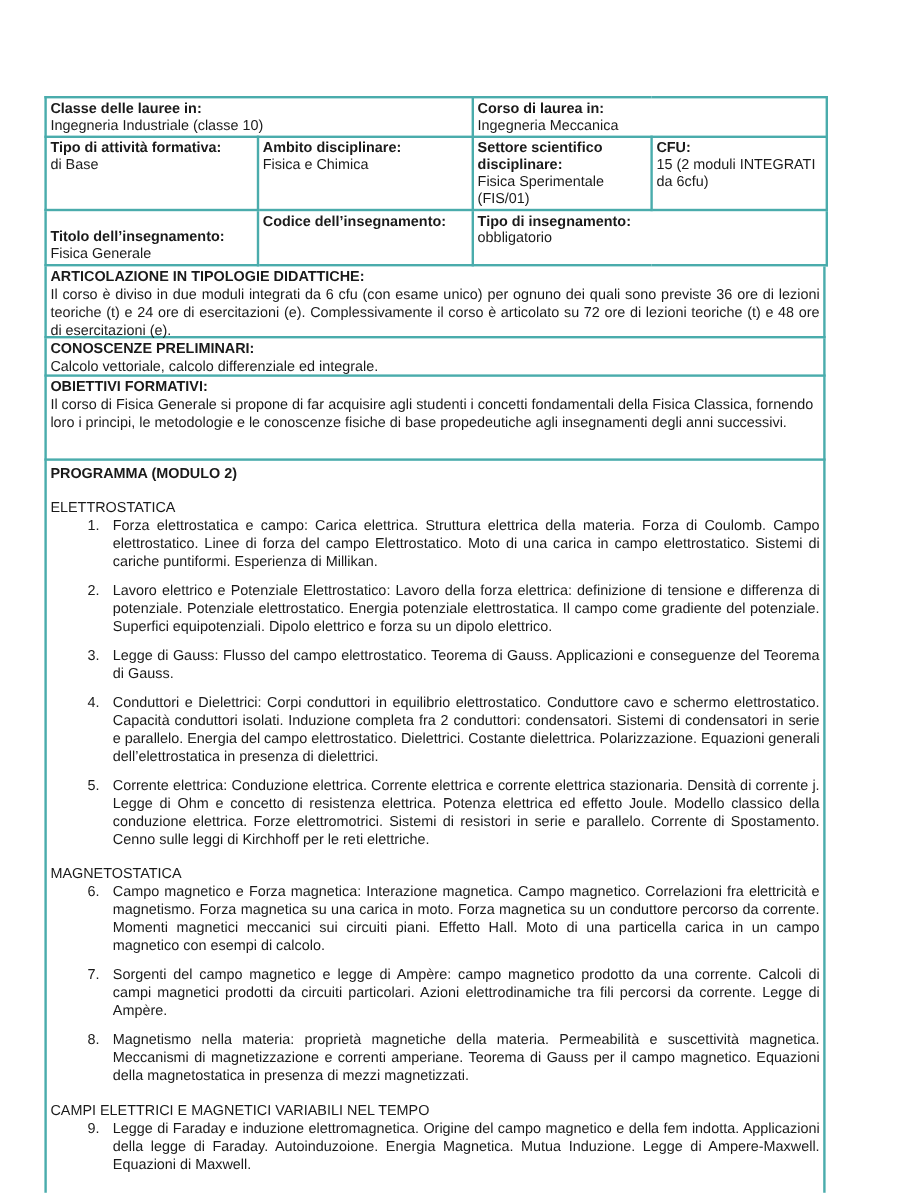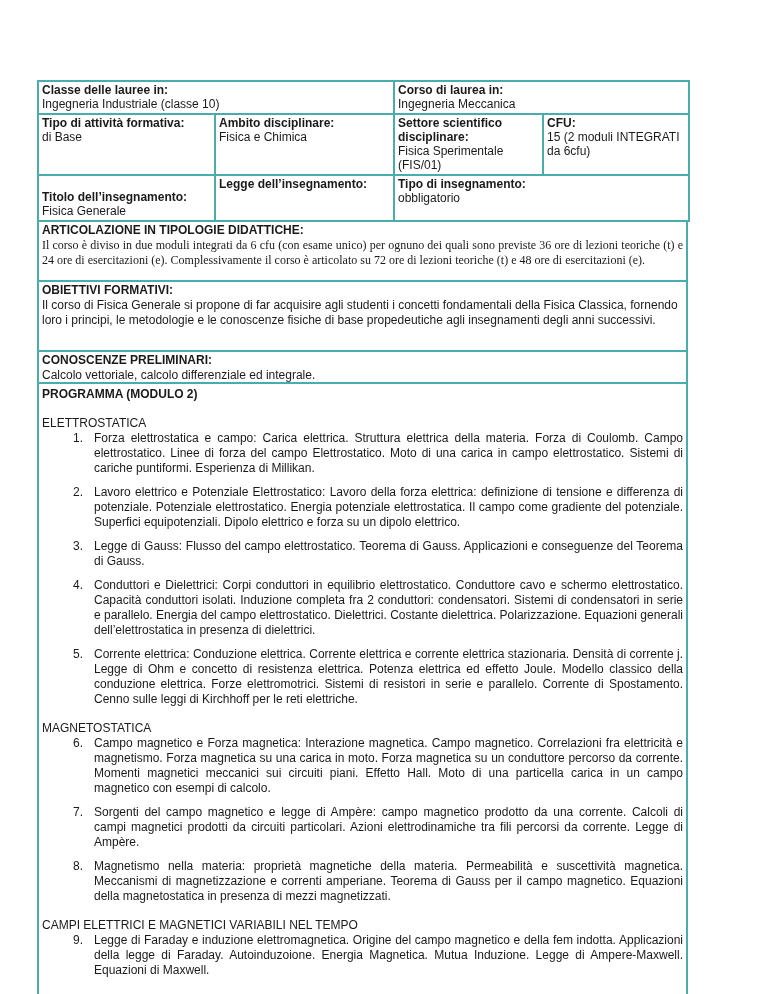--- a/index.html
+++ b/index.html
@@ -8,21 +8,21 @@
   .sheet { position: absolute; left: 37px; top: 80px; width: 651px; }
   table.hdr { border-collapse: collapse; width: 651px; table-layout: fixed; }
   table.hdr td { border: 2px solid #4aacac; vertical-align: top; padding: 1px 3px 2px 3px;
                  font-size: 12px; line-height: 14px; }
   .lbl { font-weight: bold; display: block; }
   .val { display: block; }
   .mid td { vertical-align: middle; }
   .block { border: 2px solid #4aacac; border-top: none; padding: 1px 3px 3px 3px;
            font-size: 12px; line-height: 15px; }
   .block .lbl { font-weight: bold; }
-  .just { text-align: justify; font-family: Liberation Serif, serif; }
+  .just { text-align: justify; }
   .prog { border: 2px solid #4aacac; border-top: none; padding: 3px 3px 0 3px; font-size: 12px; line-height: 15px; height: 640px; box-sizing: border-box; }
   .sec-title { font-weight: normal; margin-top: 14px; }
   ol.items { list-style: none; margin: 0; padding: 0; }
   ol.items li { position: relative; padding-left: 52px; margin-top: 9px; text-align: justify; }
   ol.items li.tight { margin-top: 0; }
   ol.items li .num { position: absolute; left: 31px; top: 0; }
   ol.items li .ttl { font-weight: normal; }
 </style>
 </head>
 <body>
@@ -63,44 +63,44 @@
         <span class="lbl">CFU:</span>
         <span class="val">15 (2 moduli INTEGRATI da 6cfu)</span>
       </td>
     </tr>
     <tr class="mid" style="height:46px">
       <td style="vertical-align:bottom">
         <span class="lbl">Titolo dell’insegnamento:</span>
         <span class="val">Fisica Generale</span>
       </td>
       <td>
-        <span class="lbl">Legge dell’insegnamento:</span>
+        <span class="lbl">Codice dell’insegnamento:</span>
         <span class="val"></span>
       </td>
       <td colspan="2">
         <span class="lbl">Tipo di insegnamento:</span>
         <span class="val">obbligatorio</span>
       </td>
     </tr>
   </tbody>
     </table>
 
   <div class="block" style="height:60px; box-sizing:border-box;">
     <div class="lbl">ARTICOLAZIONE IN TIPOLOGIE DIDATTICHE:</div>
     <div class="just">Il corso è diviso in due moduli integrati da 6 cfu (con esame unico) per ognuno dei quali sono previste 36 ore di lezioni teoriche (t) e 24 ore di esercitazioni (e). Complessivamente il corso è articolato su 72 ore di lezioni teoriche (t) e 48 ore di esercitazioni (e).</div>
   </div>
 
+  <div class="block" style="height:32px; box-sizing:border-box;">
+    <div class="lbl">CONOSCENZE PRELIMINARI:</div>
+    <div>Calcolo vettoriale, calcolo differenziale ed integrale.</div>
+  </div>
+
   <div class="block" style="height:70px; box-sizing:border-box;">
     <div class="lbl">OBIETTIVI FORMATIVI:</div>
     <div>Il corso di Fisica Generale si propone di far acquisire agli studenti i concetti fondamentali della Fisica Classica, fornendo loro i principi, le metodologie e le conoscenze fisiche di base propedeutiche agli insegnamenti degli anni successivi.</div>
-  </div>
-
-  <div class="block" style="height:32px; box-sizing:border-box;">
-    <div class="lbl">CONOSCENZE PRELIMINARI:</div>
-    <div>Calcolo vettoriale, calcolo differenziale ed integrale.</div>
   </div>
 
   <div class="prog">
     <div class="lbl" style="font-weight:bold">PROGRAMMA (MODULO 2)</div>
 
     <div>
       <div class="sec-title">ELETTROSTATICA</div>
       <ol class="items">
         <li class="tight"><span class="num">1.</span><span class="ttl">Forza elettrostatica e campo</span><span>: </span><span>Carica elettrica. Struttura elettrica della materia. Forza di Coulomb. Campo elettrostatico. Linee di forza del campo Elettrostatico. Moto di una carica in campo elettrostatico. Sistemi di cariche puntiformi. Esperienza di Millikan.</span></li>
         <li><span class="num">2.</span><span class="ttl">Lavoro elettrico e Potenziale Elettrostatico:</span><span> </span><span>Lavoro della forza elettrica: definizione di tensione e differenza di potenziale. Potenziale elettrostatico. Energia potenziale elettrostatica. Il campo come gradiente del potenziale. Superfici equipotenziali. Dipolo elettrico e forza su un dipolo elettrico.</span></li>

